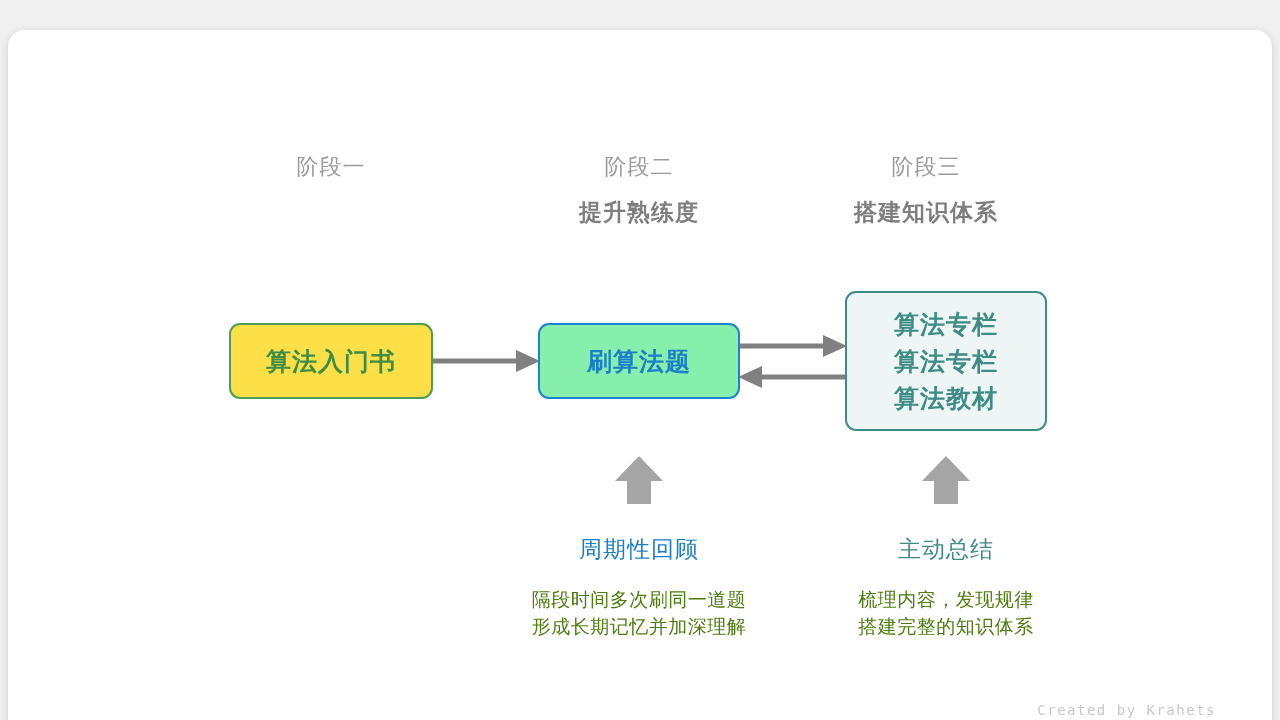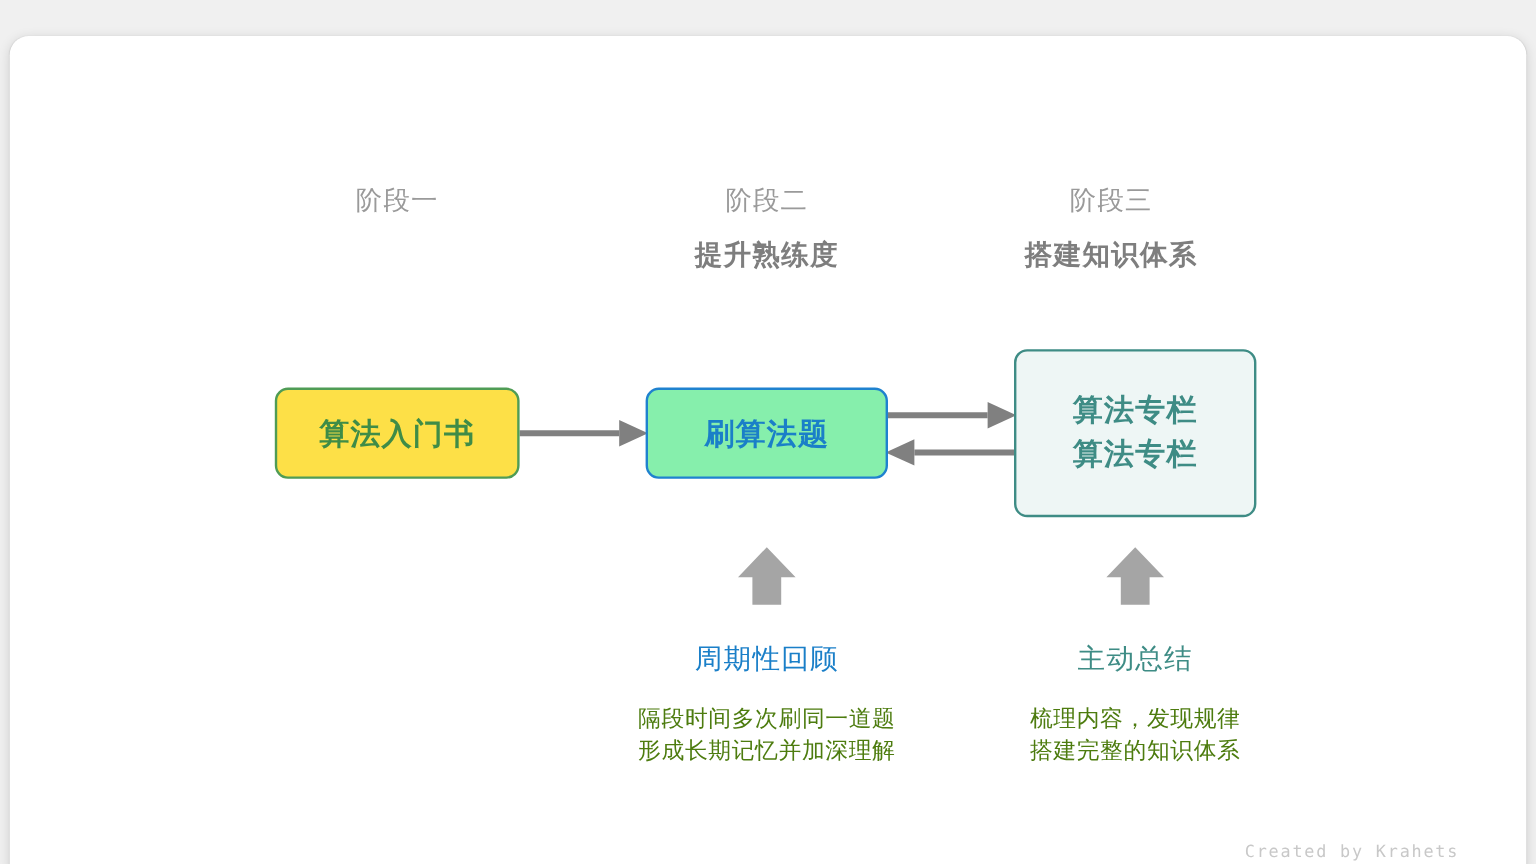--- a/index.html
+++ b/index.html
@@ -210,20 +210,21 @@
     <div class="line">算法入门书</div>
   </div>
 
   <div class="node" id="node-practice">
     <div class="line">刷算法题</div>
   </div>
 
   <div class="node" id="node-resources">
     <div class="line">算法专栏</div>
     <div class="line">算法专栏</div>
+    <div class="line">算法教材</div>
   </div>
 
   <div class="annotation" id="annotation-review">
     <div class="annotation-title">周期性回顾</div>
     <div class="annotation-desc">
       <div>隔段时间多次刷同一道题</div>
       <div>形成长期记忆并加深理解</div>
     </div>
   </div>
 

